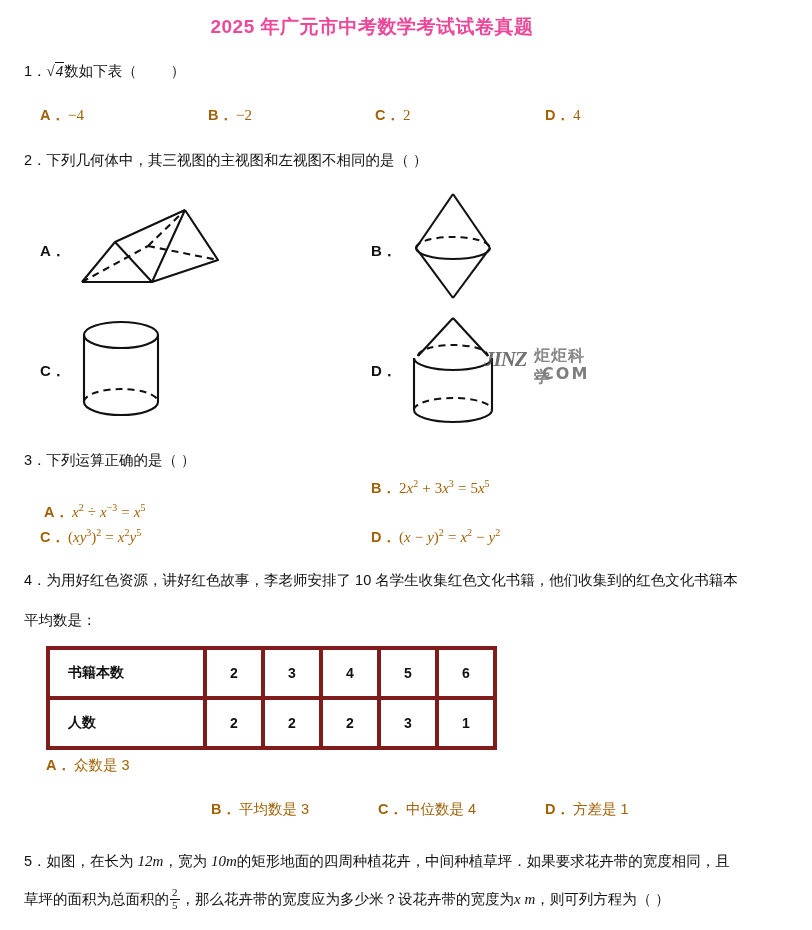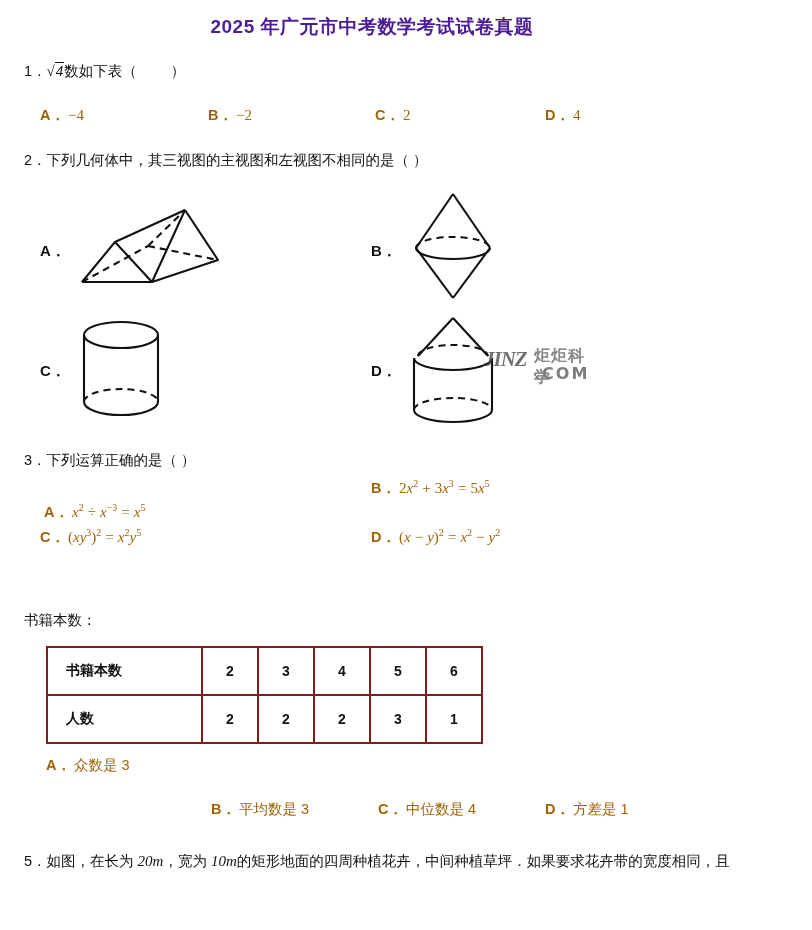--- a/index.html
+++ b/index.html
@@ -25,21 +25,21 @@
   
   .doc-title {
     position: absolute;
     top: 14px;
     left: 0;
     width: 744px;
     text-align: center;
     font-size: 19px;
     font-weight: bold;
     letter-spacing: 0.5px;
-    color: #4c1d95;
+    color: #ec4899;
   }
 
   
   .qtext {
     position: absolute;
     font-size: 14.5px;
     line-height: 1.5;
     color: #111;
     white-space: nowrap;
   }
@@ -87,21 +87,21 @@
 
   
   .data-table {
     position: absolute;
     left: 46px;
     top: 646px;
     border-collapse: collapse;
     font-size: 14px;
   }
   .data-table td {
-    border: 2px solid #7f1d1d;
+    border: 4px solid #7f1d1d;
     text-align: center;
     height: 44px;
     font-weight: bold;
     color: #111;
   }
   .data-table td.head-cell {
     width: 134px;
     text-align: left;
     padding-left: 18px;
     font-weight: bold;
@@ -269,21 +269,24 @@
   <div class="opt" style="left:371px; top:478px;">
     <span class="lab">B．</span><span><span class="mn">2</span><span class="mi">x</span><sup class="smn">2</sup> <span class="mn">+</span> <span class="mn">3</span><span class="mi">x</span><sup class="smn">3</sup> <span class="mn">=</span> <span class="mn">5</span><span class="mi">x</span><sup class="smn">5</sup></span>
   </div>
   <div class="opt" style="left:40px; top:527px;">
     <span class="lab">C．</span><span><span class="mn">(</span><span class="mi">xy</span><sup class="smn">3</sup><span class="mn">)</span><sup class="smn">2</sup> <span class="mn">=</span> <span class="mi">x</span><sup class="smn">2</sup><span class="mi">y</span><sup class="smn">5</sup></span>
   </div>
   <div class="opt" style="left:371px; top:527px;">
     <span class="lab">D．</span><span><span class="mn">(</span><span class="mi">x</span> <span class="mn">−</span> <span class="mi">y</span><span class="mn">)</span><sup class="smn">2</sup> <span class="mn">=</span> <span class="mi">x</span><sup class="smn">2</sup> <span class="mn">−</span> <span class="mi">y</span><sup class="smn">2</sup></span>
   </div>
 
-  <div class="qtext" style="left:24px; top:610px;">书籍本数：</div>
+  <div class="qtext" style="left:24px; top:570px;">
+    <span class="num">4．</span><span>为用好红色资源，讲好红色故事，李老师安排了 10 名学生收集红色文化书籍，他们收集到的红色文化书籍本</span>
+  </div>
+  <div class="qtext" style="left:24px; top:610px;">平均数是：</div>
 
   <table class="data-table">
     <tbody>
         <tr>
       <td class="head-cell">书籍本数</td>
       <td class="val-cell">2</td>
       <td class="val-cell">3</td>
       <td class="val-cell">4</td>
       <td class="val-cell">5</td>
       <td class="val-cell">6</td>
@@ -307,17 +310,20 @@
     <span class="lab">B．</span><span>平均数是 3</span>
   </div>
   <div class="opt" style="left:378px; top:800px;">
     <span class="lab">C．</span><span>中位数是 4</span>
   </div>
   <div class="opt" style="left:545px; top:800px;">
     <span class="lab">D．</span><span>方差是 1</span>
   </div>
 
   <div class="qtext" style="left:24px; top:850px;">
-    <span class="num">5．</span><span>如图，在长为 </span><span class="mi">20m</span><span>，宽为 </span><span class="mi">10m</span><span>的矩形地面的四周种植花卉，中间种植草坪．如果要求花卉带的宽度相同，且</span>
-  </div>
-
+    <span class="num">5．</span><span>如图，在长为 </span><span class="mi">12m</span><span>，宽为 </span><span class="mi">10m</span><span>的矩形地面的四周种植花卉，中间种植草坪．如果要求花卉带的宽度相同，且</span>
+  </div>
+
+  <div class="qtext" style="left:24px; top:888px;">
+    <span>草坪的面积为总面积的</span><span class="frac"><span class="fnum">2</span><span class="fden">5</span></span><span>，那么花卉带的宽度应为多少米？设花卉带的宽度为</span><span class="mi">x m</span><span>，则可列方程为（     ）</span>
+  </div>
 
 </div>
 
 </body></html>

